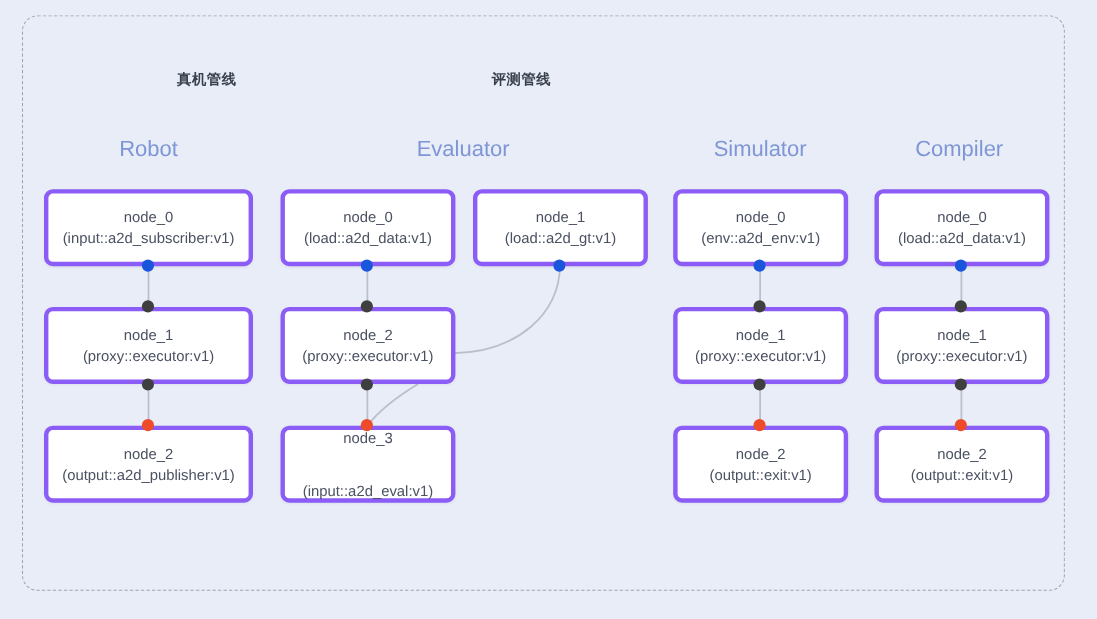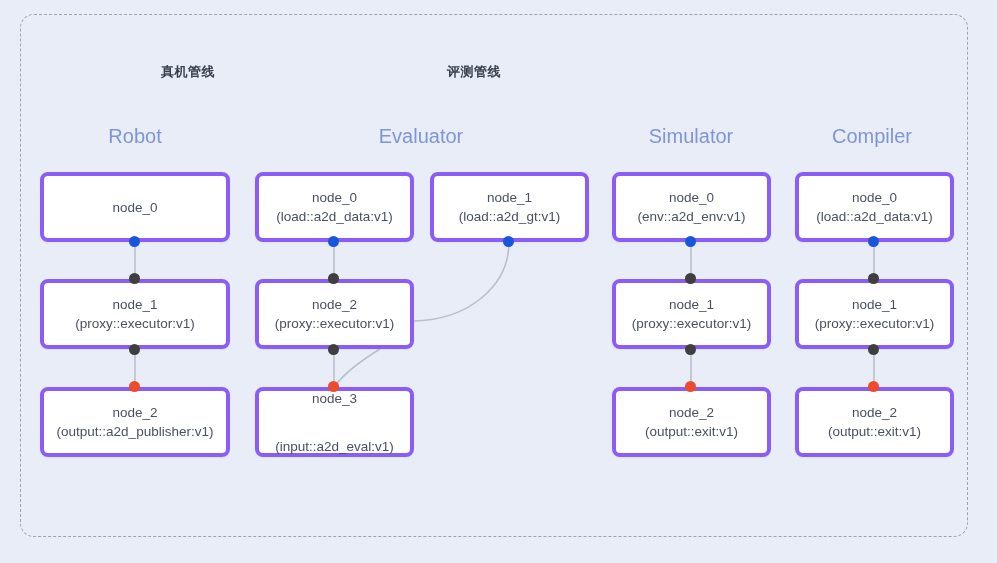--- a/index.html
+++ b/index.html
@@ -121,20 +121,21 @@
 
     <line x1="874" y1="242" x2="874" y2="279" stroke="#b9bfcc" stroke-width="1.6"></line>
     <line x1="874" y1="350" x2="874" y2="387" stroke="#b9bfcc" stroke-width="1.6"></line>
   </svg>
 
   <div class="col-title" style="left:55px; top:63px; width:160px;">真机管线</div>
   <div class="col-subtitle" style="left:55px; top:125px; width:160px;">Robot</div>
 
   <div class="node" style="left:40px; top:172px; width:190px; height:70px;">
     <div class="node-name">node_0</div>
+    <div class="node-type">(input::a2d_subscriber:v1)</div>
   </div>
   <div class="dot dot-blue" style="left:129px; top:236px; width:11px; height:11px;"></div>
   <div class="dot dot-black" style="left:129px; top:273px; width:11px; height:11px;"></div>
 
   <div class="node" style="left:40px; top:279px; width:190px; height:70px;">
     <div class="node-name">node_1</div>
     <div class="node-type">(proxy::executor:v1)</div>
   </div>
   <div class="dot dot-black" style="left:129px; top:344px; width:11px; height:11px;"></div>
   <div class="dot dot-red" style="left:129px; top:381px; width:11px; height:11px;"></div>

